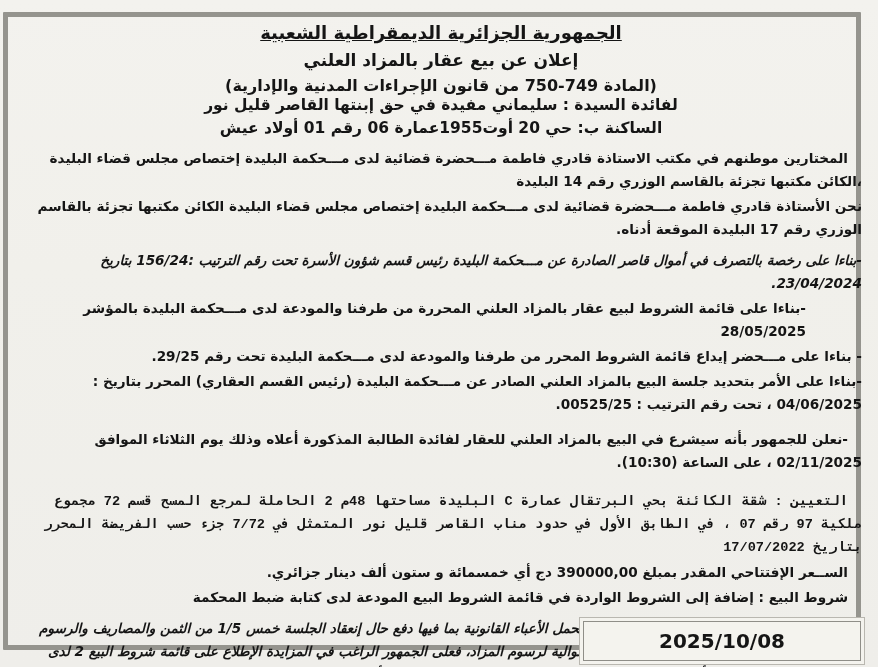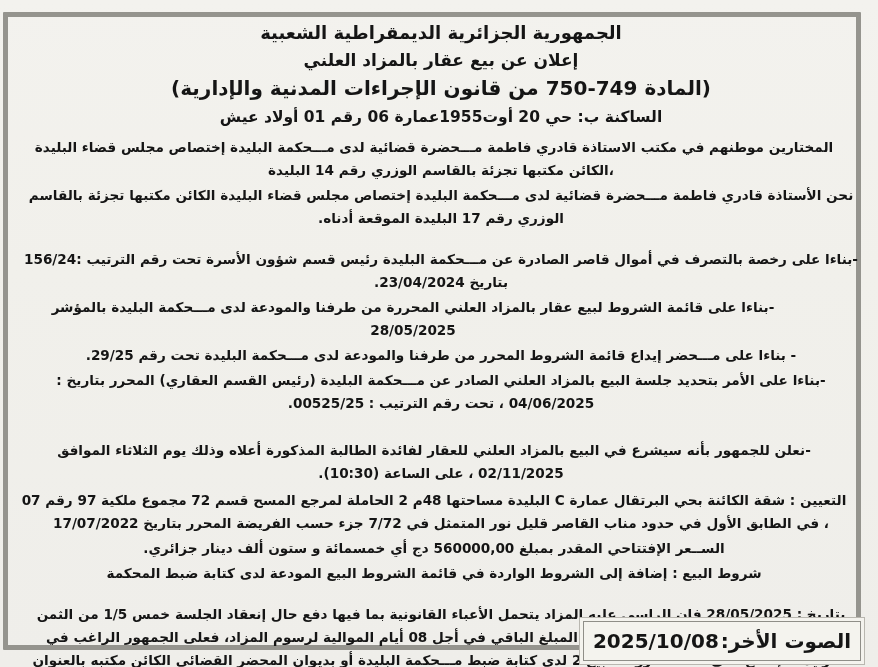--- a/index.html
+++ b/index.html
@@ -36,37 +36,37 @@
     top: 20px;
     right: 16px;
     left: 20px;
     direction: rtl;
   }
   .hline {
     text-align: center;
     font-weight: bold;
     letter-spacing: 0.2px;
   }
-  .h1 { font-size: 18px; margin: 2px 0 7px; }
+  .h1 { font-size: 18px; margin: 2px 0 7px; text-decoration: underline; }
   .h2 { font-size: 17px; margin: 0 0 6px; }
-  .h3 { font-size: 20px; margin: 0 0 8px; }
+  .h3 { font-size: 16px; margin: 0 0 1px; }
   .h4 { font-size: 15.5px; margin: 0 0 5px; }
   .h5 { font-size: 15.5px; margin: 0 0 10px; text-align: center; }
   .bp {
     font-size: 13.6px;
     font-weight: bold;
     line-height: 23px;
     margin: 0 0 2px;
-    text-align: center;
+    text-align: right;
   }
   .bp.indent-sm { text-indent: 14px; }
   .bp.indent-md { margin-right: 56px; }
-  .bp.gap-sm { margin-top: 18px; }
-  .bp.gap-md { margin-top: 24px; }
-  .bp.gap-lg { margin-top: 4px; }
+  .bp.gap-sm { margin-top: 8px; font-style: italic; }
+  .bp.gap-md { margin-top: 12px; }
+  .bp.gap-lg { margin-top: 16px; font-family: Liberation Mono, monospace; }
   
   .footer-box {
     position: absolute;
     right: 17px;
     top: 621px;
     width: 278px;
     height: 40px;
     box-sizing: border-box;
     background: #f4f3ee;
     border: 1px solid #8f8e88;
@@ -87,34 +87,34 @@
 
 <div class="page">
 
   <div class="frame"></div>
 
   <div class="content">
 
     <div class="hline h1">الجمهورية الجزائرية الديمقراطية الشعبية</div>
     <div class="hline h2">إعلان عن بيع عقار بالمزاد العلني</div>
     <div class="hline h3">(المادة 749-750 من قانون الإجراءات المدنية والإدارية)</div>
+    <div class="hline h4">لفائدة السيدة : سليماني مفيدة في حق إبنتها القاصر قليل نور</div>
     <div class="hline h5">الساكنة ب: حي 20 أوت1955عمارة 06 رقم 01 أولاد عيش</div>
 
     <p class="bp indent-sm">المختارين موطنهم في مكتب الاستاذة قادري فاطمة مـــحضرة قضائية لدى مـــحكمة البليدة إختصاص مجلس قضاء البليدة ،الكائن مكتبها تجزئة بالقاسم الوزري رقم 14 البليدة</p>
     <p class="bp">نحن الأستاذة قادري فاطمة مـــحضرة قضائية لدى مـــحكمة البليدة إختصاص مجلس قضاء البليدة الكائن مكتبها تجزئة بالقاسم الوزري رقم 17 البليدة الموقعة أدناه.</p>
     <p class="bp gap-sm">-بناءا على رخصة بالتصرف في أموال قاصر الصادرة عن مـــحكمة البليدة رئيس قسم شؤون الأسرة تحت رقم الترتيب :156/24 بتاريخ 23/04/2024.</p>
     <p class="bp indent-md">-بناءا على قائمة الشروط لبيع عقار بالمزاد العلني المحررة من طرفنا والمودعة لدى مـــحكمة البليدة بالمؤشر 28/05/2025</p>
     <p class="bp">- بناءا على مـــحضر إيداع قائمة الشروط المحرر من طرفنا والمودعة لدى مـــحكمة البليدة تحت رقم 29/25.</p>
     <p class="bp">-بناءا على الأمر بتحديد جلسة البيع بالمزاد العلني الصادر عن مـــحكمة البليدة (رئيس القسم العقاري) المحرر بتاريخ : 04/06/2025 ، تحت رقم الترتيب : 00525/25.</p>
     <p class="bp gap-md indent-sm">-نعلن للجمهور بأنه سيشرع في البيع بالمزاد العلني للعقار لفائدة الطالبة المذكورة أعلاه وذلك يوم الثلاثاء الموافق 02/11/2025 ، على الساعة (10:30).</p>
     <p class="bp gap-lg indent-sm">التعيين : شقة الكائنة بحي البرتقال عمارة C البليدة مساحتها 48م 2 الحاملة لمرجع المسح قسم 72 مجموع ملكية 97 رقم 07 ، في الطابق الأول في حدود مناب القاصر قليل نور المتمثل في 7/72 جزء حسب الفريضة المحرر بتاريخ 17/07/2022</p>
-    <p class="bp indent-sm">الســعر الإفتتاحي المقدر بمبلغ 560000,00 دج أي خمسمائة و ستون ألف دينار جزائري.</p>
+    <p class="bp indent-sm">الســعر الإفتتاحي المقدر بمبلغ 390000,00 دج أي خمسمائة و ستون ألف دينار جزائري.</p>
     <p class="bp indent-sm">شروط البيع : إضافة إلى الشروط الواردة في قائمة الشروط البيع المودعة لدى كتابة ضبط المحكمة</p>
     <p class="bp gap-sm">بتاريخ : 28/05/2025 فإن الراسي عليه المزاد يتحمل الأعباء القانونية بما فيها دفع حال إنعقاد الجلسة خمس 1/5 من الثمن والمصاريف والرسوم المستحقة ويدفع المبلغ الباقي في أجل 08 أيام الموالية لرسوم المزاد، فعلى الجمهور الراغب في المزايدة الإطلاع على قائمة شروط البيع 2 لدى كتابة ضبط مـــحكمة البليدة أو بديوان المحضر القضائي الكائن مكتبه بالعنوان المذكور أعلاه.</p>
 
   </div>
 
   <div class="footer-box">
-    <span>الصوت الأخر:</span>
       <span>2025/10/08</span>
   </div>
 
 </div>
 
 </body></html>

